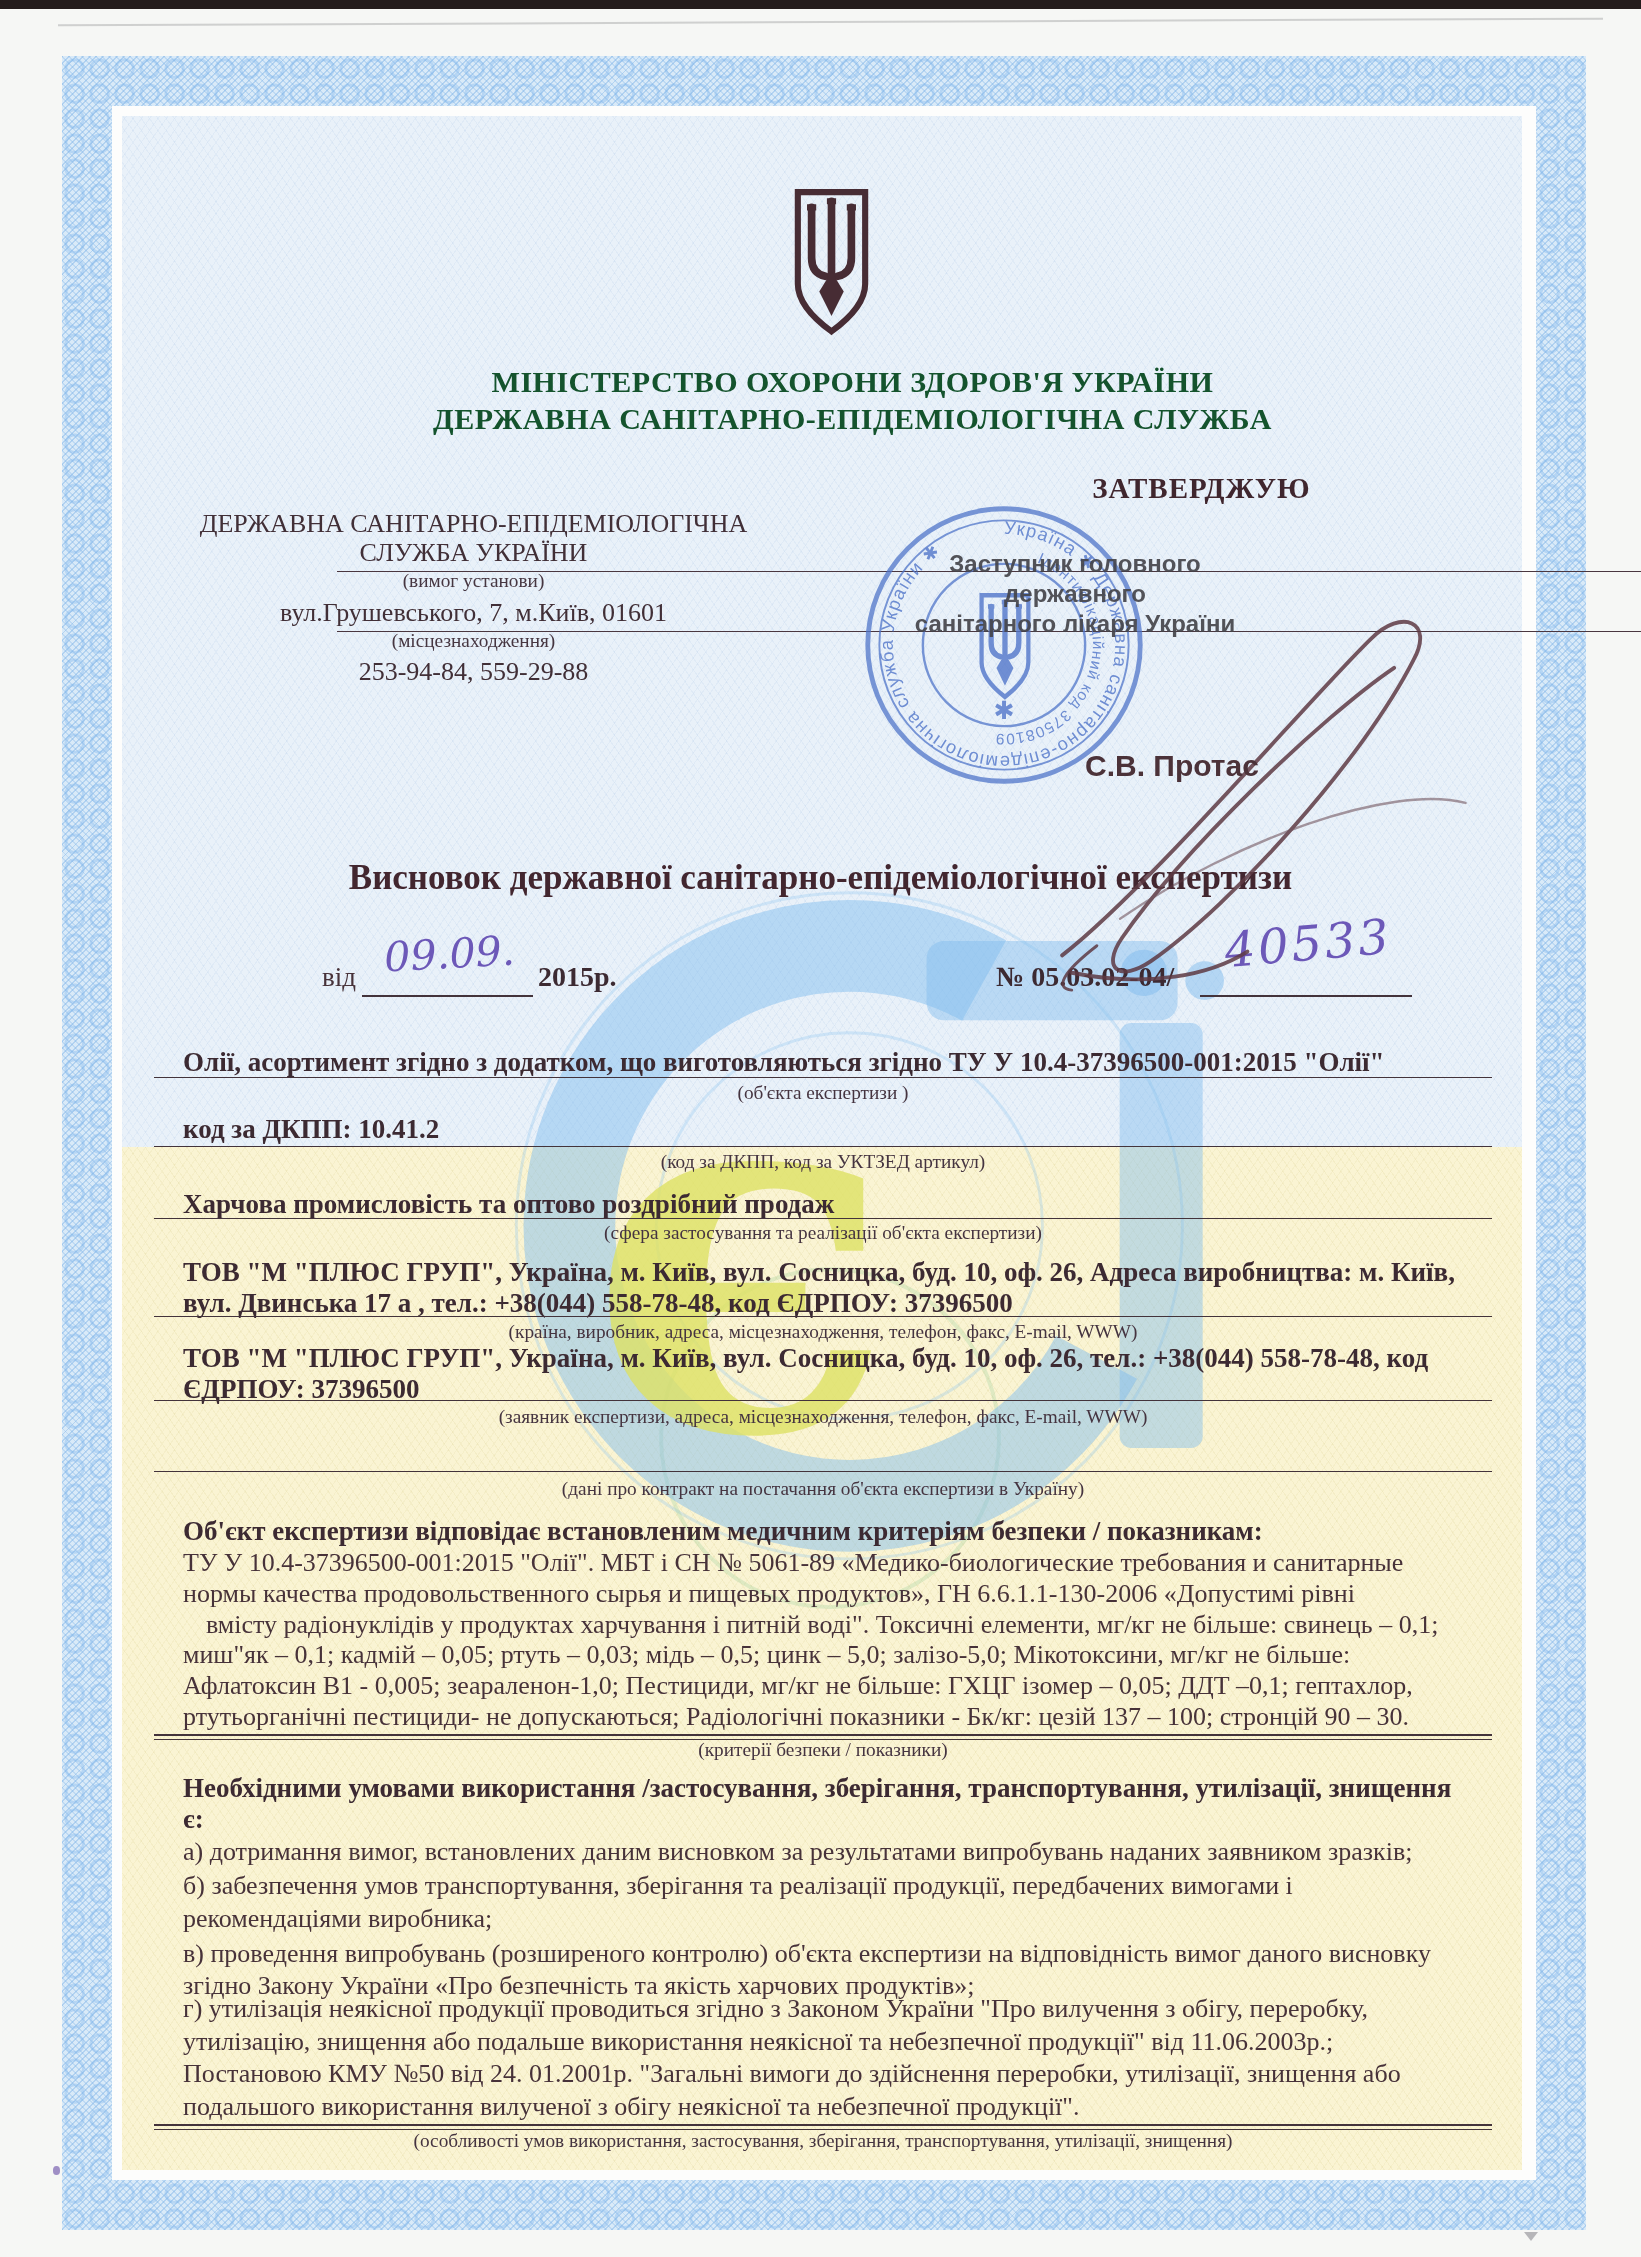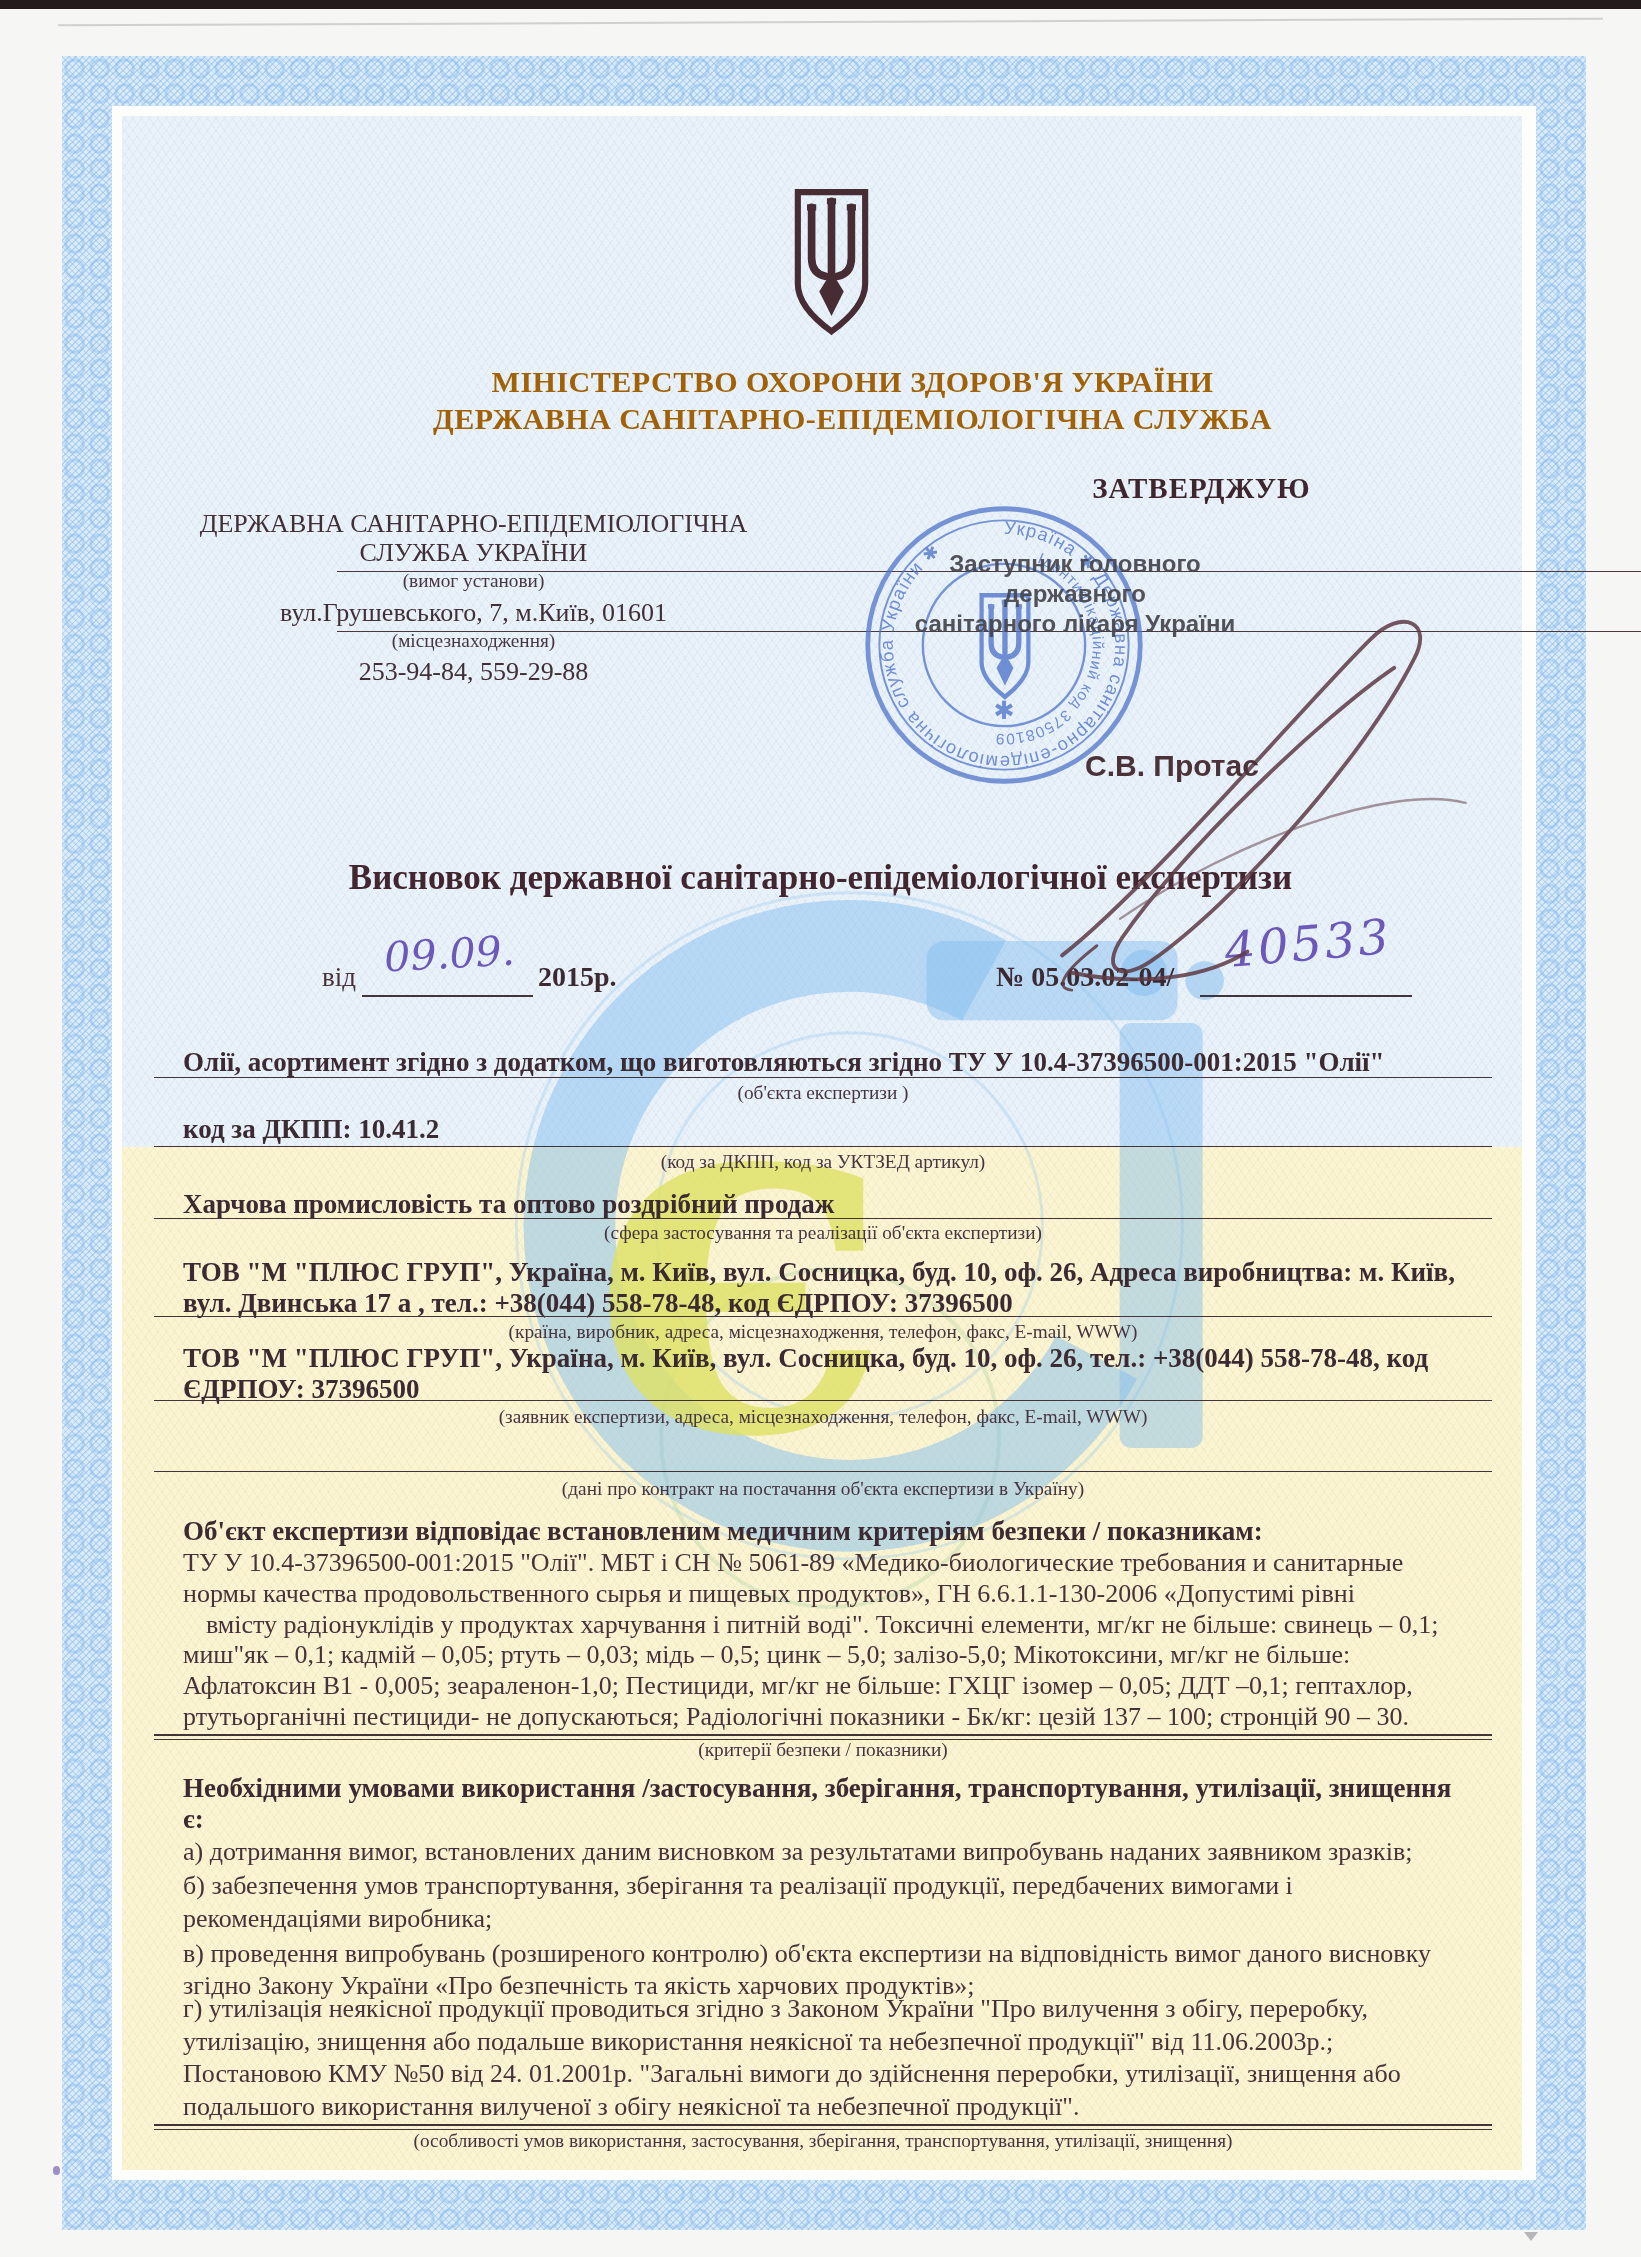--- a/index.html
+++ b/index.html
@@ -25,21 +25,21 @@
       repeating-linear-gradient(55deg, rgba(125,165,215,.09) 0 1px, rgba(255,255,255,0) 1px 6.8px),
       repeating-linear-gradient(-55deg, rgba(125,165,215,.09) 0 1px, rgba(255,255,255,0) 1px 6.8px),
       #e9f1f9;}
   .content-yellow{left:122px;top:1147px;width:1400px;height:1023px;
     background:
       repeating-linear-gradient(55deg, rgba(190,175,85,.10) 0 1px, rgba(255,255,255,0) 1px 6.8px),
       repeating-linear-gradient(-55deg, rgba(185,170,80,.08) 0 1px, rgba(255,255,255,0) 1px 6.8px),
       #faf4d3;}
   
   .ministry{left:367px;top:363px;width:971px;text-align:center;font-weight:bold;
-            font-size:30px;line-height:37px;color:#a16207;letter-spacing:0.5px;white-space:nowrap;z-index:2;}
+            font-size:30px;line-height:37px;color:#14532d;letter-spacing:0.5px;white-space:nowrap;z-index:2;}
   .approve{left:1076px;top:472px;width:251px;text-align:center;font-weight:bold;font-size:29px;color:#3f262e;letter-spacing:1px;z-index:2;white-space:nowrap;}
   .org{left:183px;top:509px;width:581px;text-align:center;z-index:2;}
   .org .l{font-size:26px;line-height:29px;color:#412f37;}
   .org .rule{border-top:1.9px solid #4a3740;margin-top:3.9px;}
   .org .c{font-size:19.3px;line-height:21px;margin-top:2.9px;color:#463641;}
   .org .a{font-size:26px;line-height:29px;margin-top:6.8px;color:#412f37;}
   .title{left:193px;top:858px;width:1255px;text-align:center;font-weight:bold;font-size:35px;color:#42262f;z-index:2;white-space:nowrap;}
   .val{position:absolute;font-weight:bold;font-size:27px;line-height:33px;color:#3c2a32;white-space:nowrap;z-index:2;}
   .bodyl{position:absolute;font-size:26px;line-height:31px;color:#473239;white-space:nowrap;z-index:2;}
   .cap{position:absolute;left:154px;width:1338px;text-align:center;font-size:19.3px;color:#453440;z-index:2;white-space:nowrap;}

